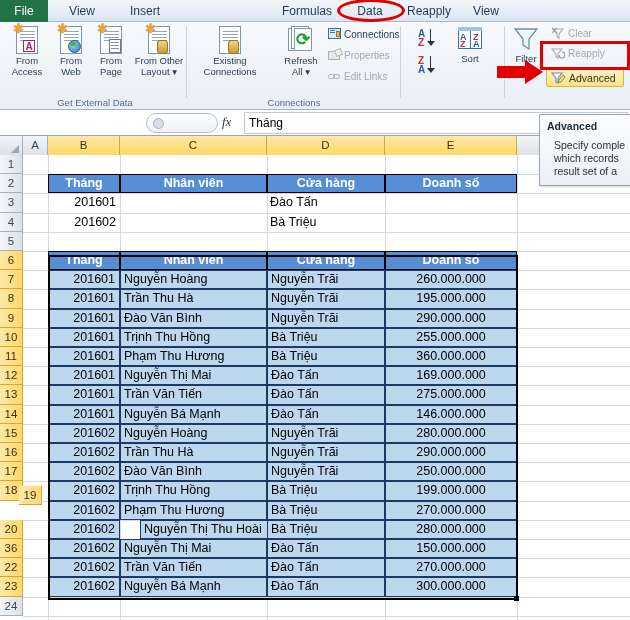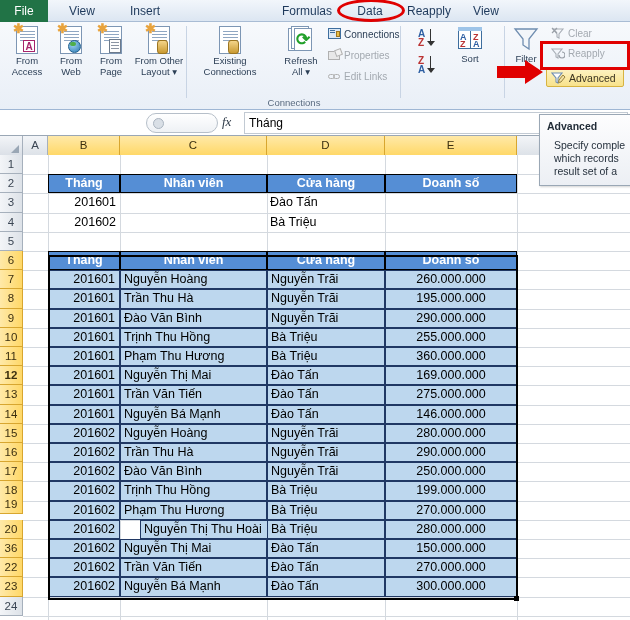--- a/index.html
+++ b/index.html
@@ -274,20 +274,21 @@
           <span class="ln" style="top:4px;"></span><span class="ln" style="top:7px;"></span>
           <span class="ln" style="top:10px;"></span><span class="ln" style="top:13px;"></span>
           <span class="sunburst">✱</span>
           <span class="cyl" style="left:8px;top:13px;"></span>
         </span>
       </span>
       <span>From Other</span><br>
       <span>Layout ▾</span>
     </div>
 
+    <div class="grplabel" style="left:3px;width:184px;">Get External Data</div>
 
     <div class="bigbtn" style="left:190px;top:4px;width:80px;">
       <span class="ic" style="position:relative;width:22px;height:28px;">
         <span class="docpage">
           <span class="ln" style="top:4px;"></span><span class="ln" style="top:7px;"></span>
           <span class="ln" style="top:10px;"></span><span class="ln" style="top:13px;"></span>
           <span class="cyl" style="left:8px;top:13px;"></span>
         </span>
       </span>
       <span>Existing</span><br>
@@ -430,28 +431,28 @@
         <div class="rowhdr" style="top: 38.2px; height: 19.2px; line-height: 18.2px;"><span>2</span></div>
         <div class="rowhdr" style="top: 57.4px; height: 19.2px; line-height: 18.2px;"><span>3</span></div>
         <div class="rowhdr" style="top: 76.6px; height: 19.2px; line-height: 18.2px;"><span>4</span></div>
         <div class="rowhdr" style="top: 95.8px; height: 19.2px; line-height: 18.2px;"><span>5</span></div>
         <div class="rowhdr hl" style="top: 115px; height: 19.2px; line-height: 18.2px;"><span>6</span></div>
         <div class="rowhdr hl" style="top: 134.2px; height: 19.2px; line-height: 18.2px;"><span>7</span></div>
         <div class="rowhdr hl" style="top: 153.4px; height: 19.2px; line-height: 18.2px;"><span>8</span></div>
         <div class="rowhdr hl" style="top: 172.6px; height: 19.2px; line-height: 18.2px;"><span>9</span></div>
         <div class="rowhdr hl" style="top: 191.8px; height: 19.2px; line-height: 18.2px;"><span>10</span></div>
         <div class="rowhdr hl" style="top: 211px; height: 19.2px; line-height: 18.2px;"><span>11</span></div>
-        <div class="rowhdr hl" style="top: 230.2px; height: 19.2px; line-height: 18.2px; font-weight: bold;"><span>12</span></div>
+        <div class="rowhdr hl" style="top: 230.2px; height: 19.2px; line-height: 18.2px;"><span>12</span></div>
         <div class="rowhdr hl" style="top: 249.4px; height: 19.2px; line-height: 18.2px;"><span>13</span></div>
         <div class="rowhdr hl" style="top: 268.6px; height: 19.2px; line-height: 18.2px;"><span>14</span></div>
         <div class="rowhdr hl" style="top: 287.8px; height: 19.2px; line-height: 18.2px;"><span>15</span></div>
         <div class="rowhdr hl" style="top: 307px; height: 19.2px; line-height: 18.2px;"><span>16</span></div>
         <div class="rowhdr hl" style="top: 326.2px; height: 19.2px; line-height: 18.2px;"><span>17</span></div>
         <div class="rowhdr hl" style="top: 345.4px; height: 19.2px; line-height: 18.2px;"><span>18</span></div>
-        <div class="rowhdr hl" style="top: 359px; height: 19.2px; line-height: 18.2px;"><span>19</span></div>
+        <div class="rowhdr hl" style="top: 350px; height: 19.2px; line-height: 18.2px; margin-left: 19px;"><span>19</span></div>
         <div class="rowhdr hl" style="top: 383.8px; height: 19.2px; line-height: 18.2px;"><span>20</span></div>
         <div class="rowhdr hl" style="top: 403px; height: 19.2px; line-height: 18.2px;"><span>36</span></div>
         <div class="rowhdr hl" style="top: 422.2px; height: 19.2px; line-height: 18.2px;"><span>22</span></div>
         <div class="rowhdr hl" style="top: 441.4px; height: 19.2px; line-height: 18.2px;"><span>23</span></div>
         <div class="rowhdr" style="top: 460.6px; height: 19.2px; line-height: 18.2px;"><span>24</span></div>
       </div>
 
     <div id="gridlines">
         <div class="gridline-v" style="left: 48px; top: 19px; height: 465px;"></div>
         <div class="gridline-v" style="left: 120px; top: 19px; height: 465px;"></div>

